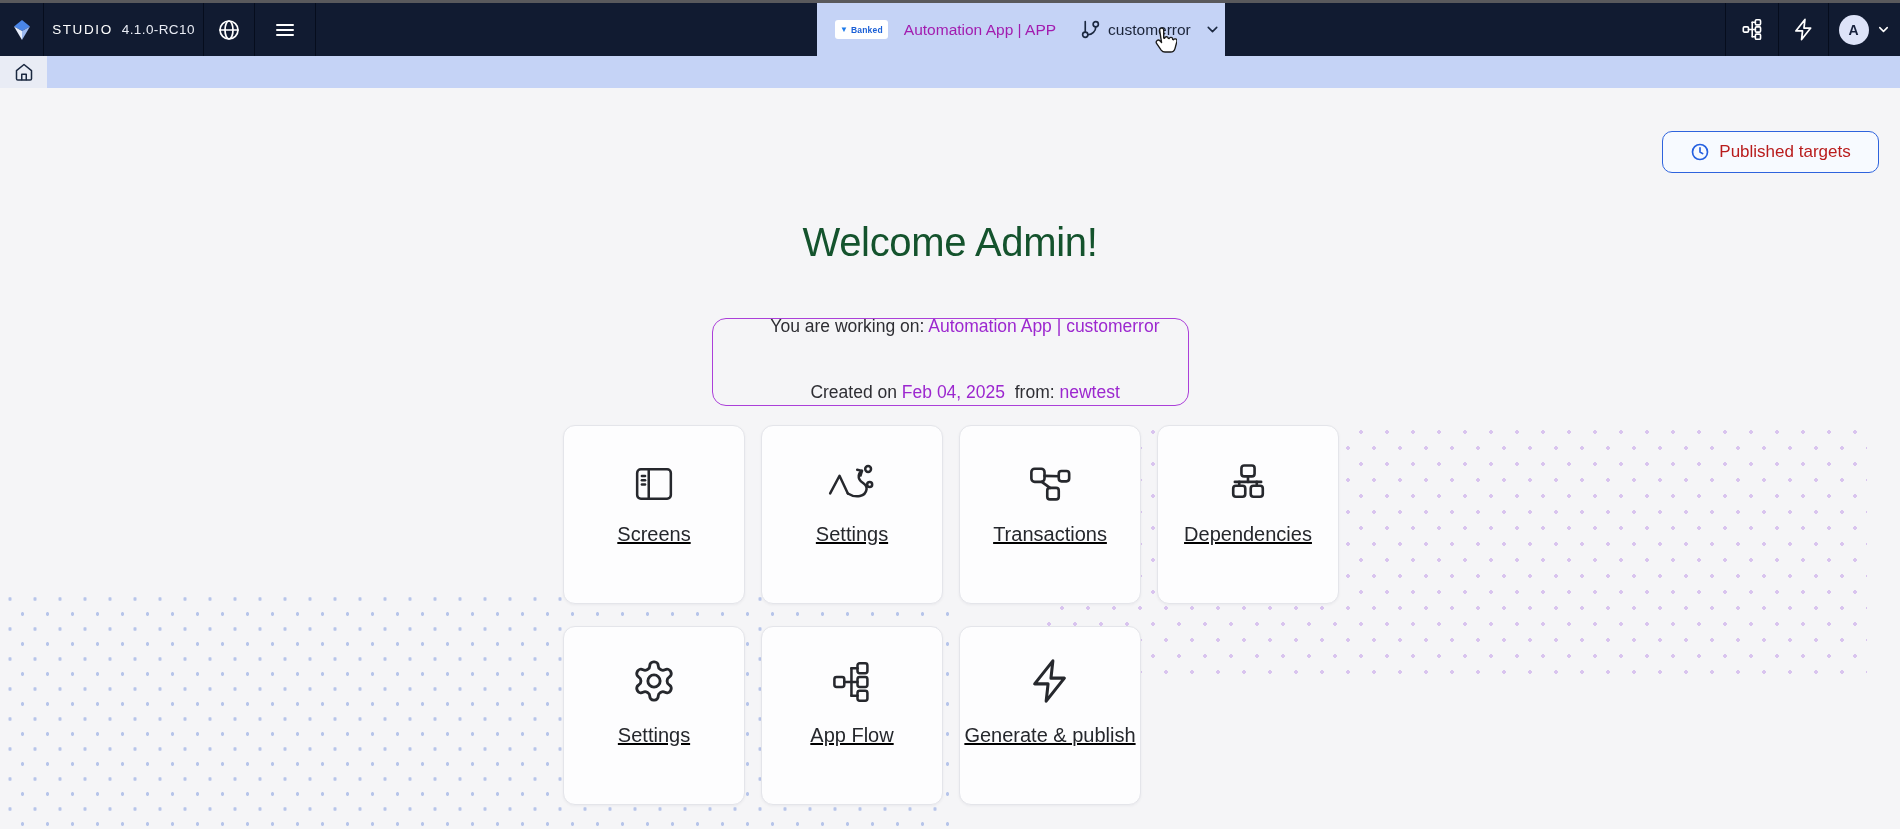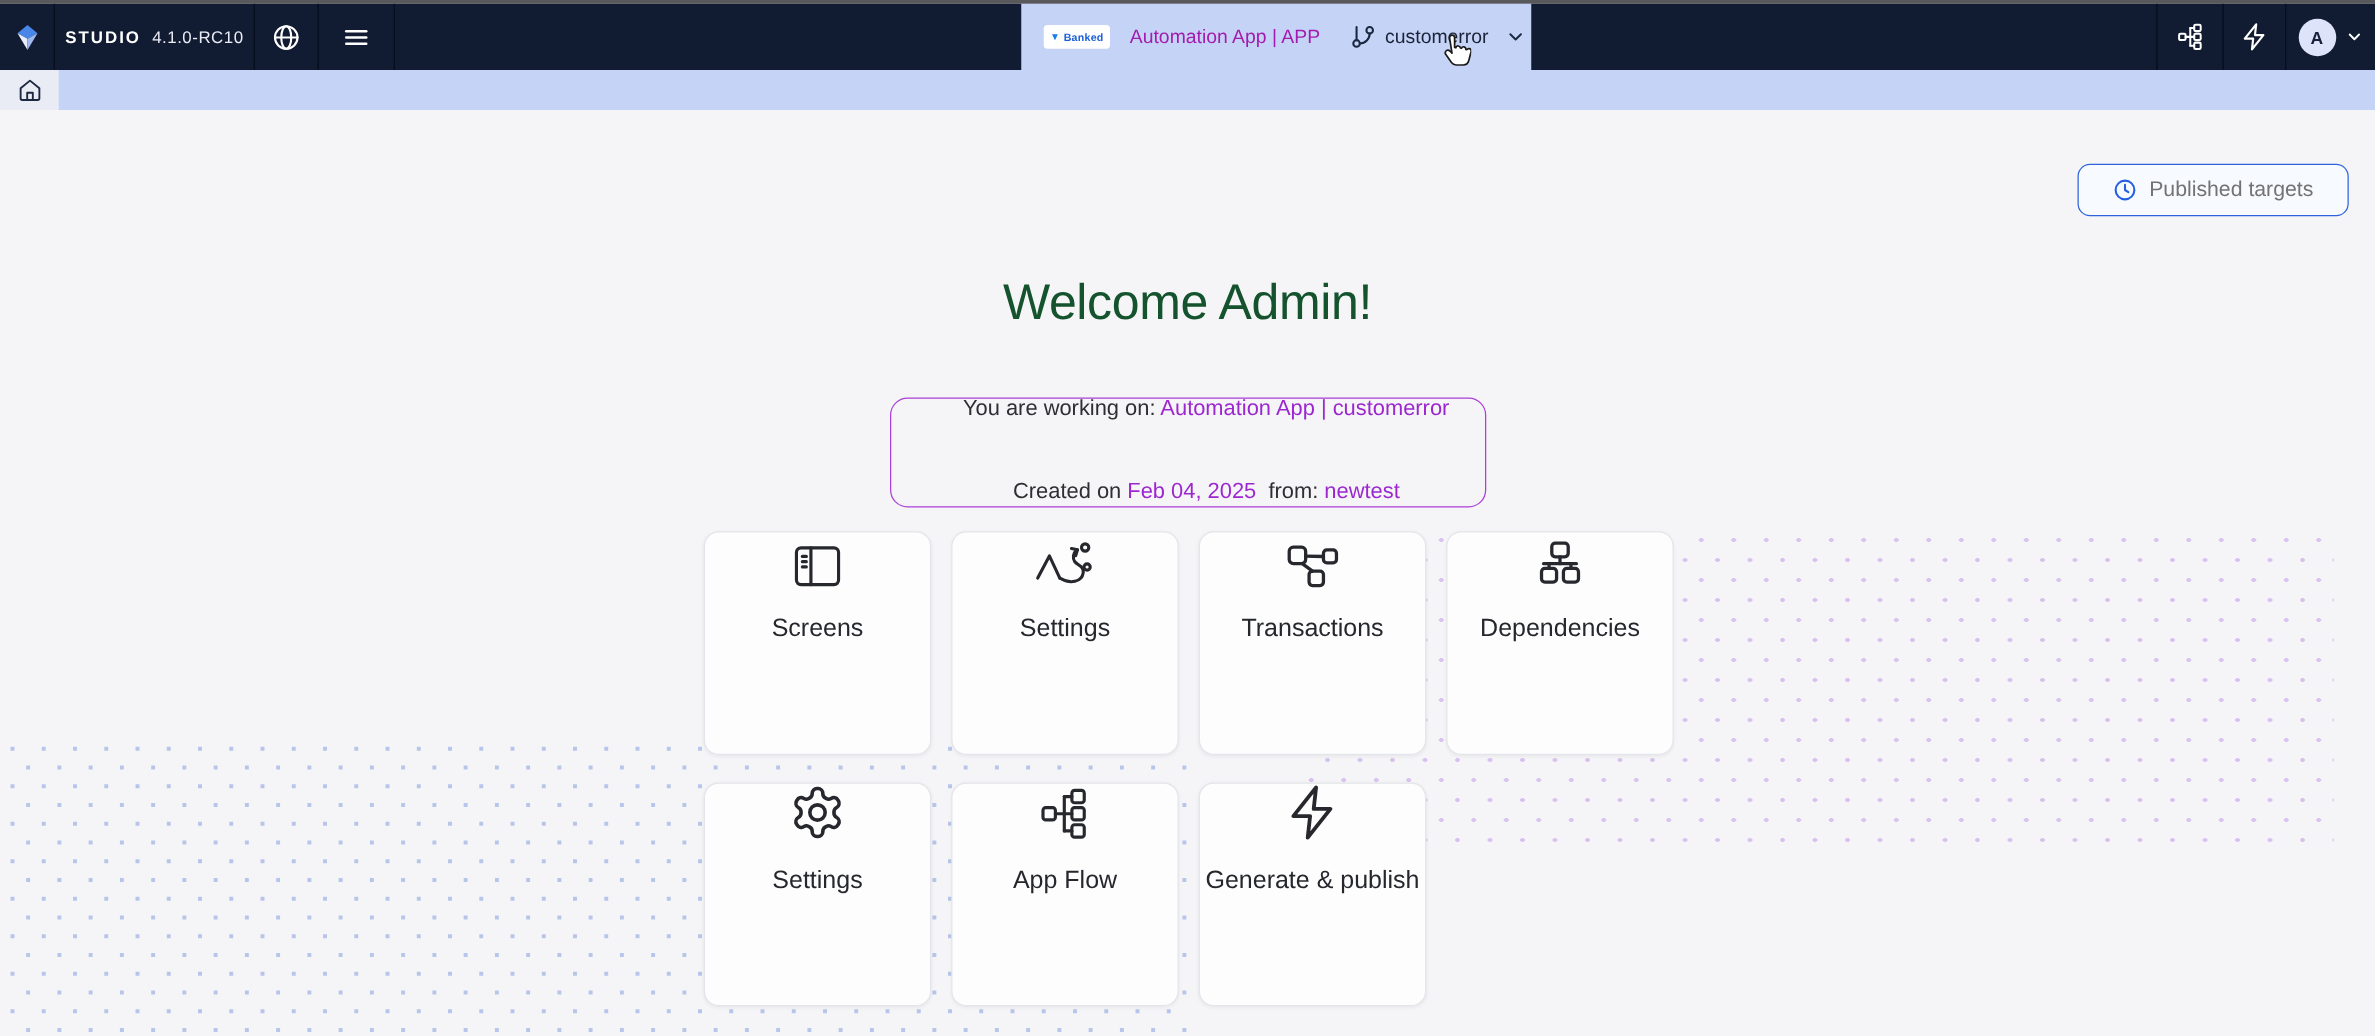--- a/index.html
+++ b/index.html
@@ -9,21 +9,21 @@
   
   .top-strip { height:3px; background:#59595c; }
 
   
   .topbar { position:relative; height:53px; background:#111b31; display:flex; align-items:stretch; }
   .tb-sec { display:flex; align-items:center; justify-content:center; }
   .sep-r { border-right:1px solid #060d1d; }
   .sep-l { border-left:1px solid #060d1d; }
   .tb-logo { width:44px; }
   .tb-brand { width:160px; gap:9px; }
-  .brand-name { color:#ffffff; font-size:13.5px; font-weight:700; letter-spacing:1.6px; }
+  .brand-name { color:#ffffff; font-size:13.5px; font-weight:400; letter-spacing:1.6px; }
   .brand-ver { color:#e9ecf5; font-size:13.5px; letter-spacing:.4px; }
   .tb-globe { width:51px; cursor:pointer; }
   .tb-menu { width:61px; cursor:pointer; }
   .tb-right { margin-left:auto; display:flex; align-items:stretch; }
   .tb-sitemap { width:53px; cursor:pointer; }
   .tb-zap { width:50px; cursor:pointer; }
   .tb-user { width:72px; gap:7px; cursor:pointer; }
   .avatar { width:30px; height:30px; border-radius:50%; background:#dde3f8; color:#16203c;
             font-size:14px; font-weight:700; display:flex; align-items:center; justify-content:center; }
 
@@ -52,39 +52,39 @@
                       radial-gradient(circle,#b7c5ea 1.7px, transparent 1.9px);
     background-size:25px 30px,25px 30px; background-position:10px 6px,22.5px 21px; }
   .dots-purple { left:1045px; top:340px; width:822px; height:250px;
     background-image: radial-gradient(circle,#d9c4ef 1.7px, transparent 1.9px),
                       radial-gradient(circle,#d9c4ef 1.7px, transparent 1.9px);
     background-size:26px 32px,26px 32px; background-position:4px 4px,17px 20px; }
 
   .pub-btn { position:absolute; top:43px; right:21px; width:217px; height:42px;
              border:1.6px solid #2e63dd; border-radius:10px; background:#f7faff;
              display:flex; align-items:center; justify-content:center; gap:9px;
-             color:#737373; font-size:17px; cursor:pointer; z-index:2; }
+             color:#b91c1c; font-size:17px; cursor:pointer; z-index:2; }
 
   .welcome { position:absolute; top:132px; left:0; right:0; text-align:center;
              font-size:40px; font-weight:400; color:#14532d; letter-spacing:-.3px; }
 
   .info-box { position:absolute; top:195px; left:712px; width:477px; height:88px;
               border:1.6px solid #ab3fd9; border-radius:14px;
               display:flex; flex-direction:column; align-items:center; justify-content:center;
               gap:3px; padding-bottom:6px;margin-top:35px; }
   .info-line { font-size:17.5px; color:#2e2e33; white-space:pre; }
   .pur { color:#9c27cf; }
 
   .cards { position:absolute; left:563px; top:337px; z-index:1;
            display:grid; grid-template-columns:repeat(4,182px); grid-auto-rows:179px;
            column-gap:16px; row-gap:22px; }
   .card { background:#fdfdfe; border:1px solid #e4e5ea; border-radius:12px;
           box-shadow:0 1px 3px rgba(25,25,50,.05);
-          display:flex; flex-direction:column; align-items:center; 
-          padding-bottom:26px; gap:20px; cursor:pointer; }
+          display:flex; flex-direction:column; align-items:center; justify-content:center;
+          padding-bottom:26px; gap:20px; cursor:pointer;text-decoration:underline; }
   .card .ic { height:46px; display:flex; align-items:flex-end; justify-content:center; }
   .card .lbl { font-size:20px; color:#25272c; white-space:nowrap; }
 
   svg.ln { fill:none; stroke-linecap:round; stroke-linejoin:round; }
   .dk { stroke:#26282d; }
   .wt { stroke:#ffffff; }
   .nv { stroke:#1b2840; }
   .bl { stroke:#2560e0; }
 
   .cursor { position:absolute; left:1150px; top:27px; z-index:99; pointer-events:none; }

